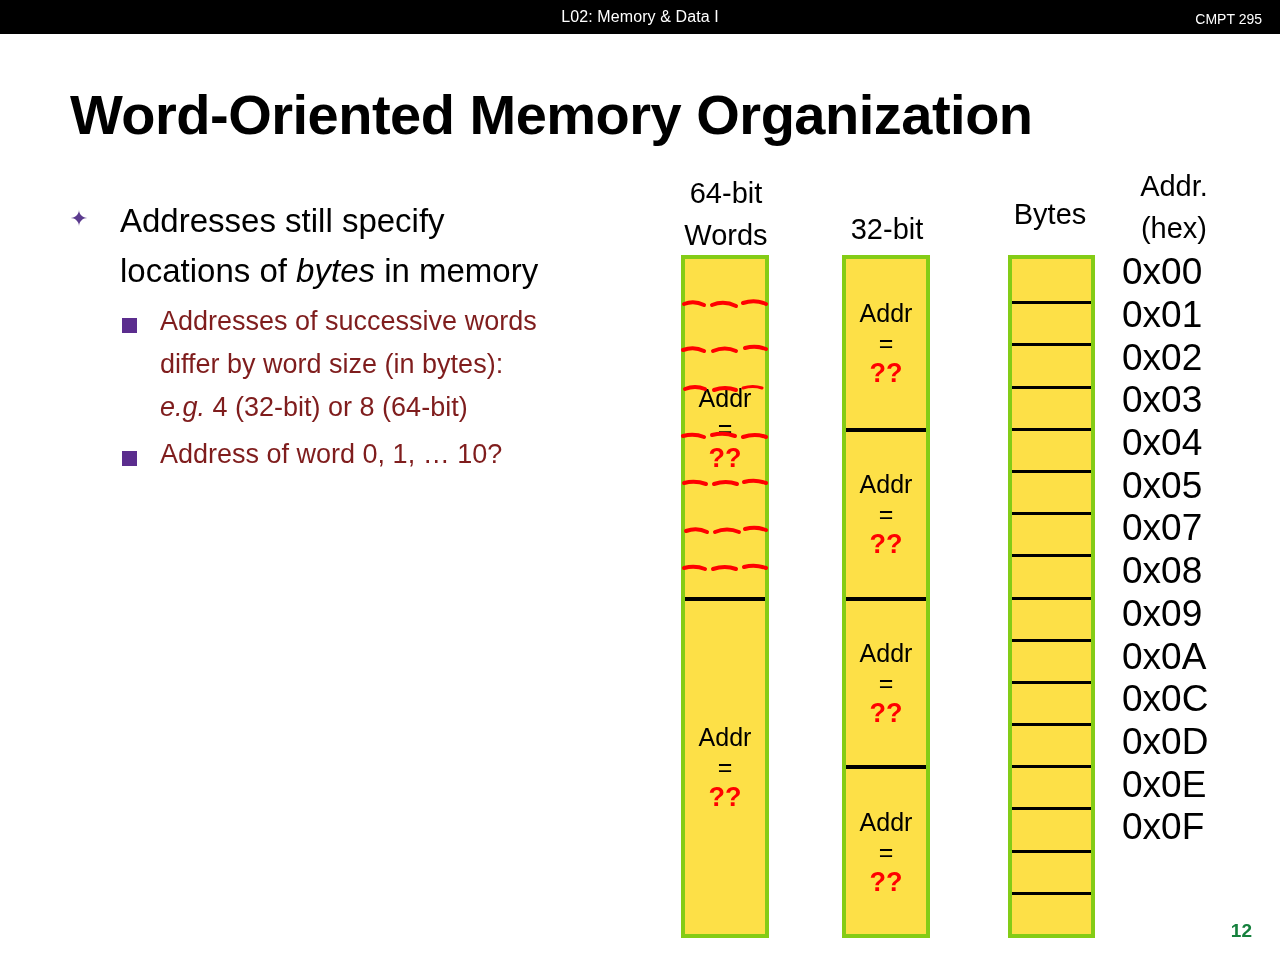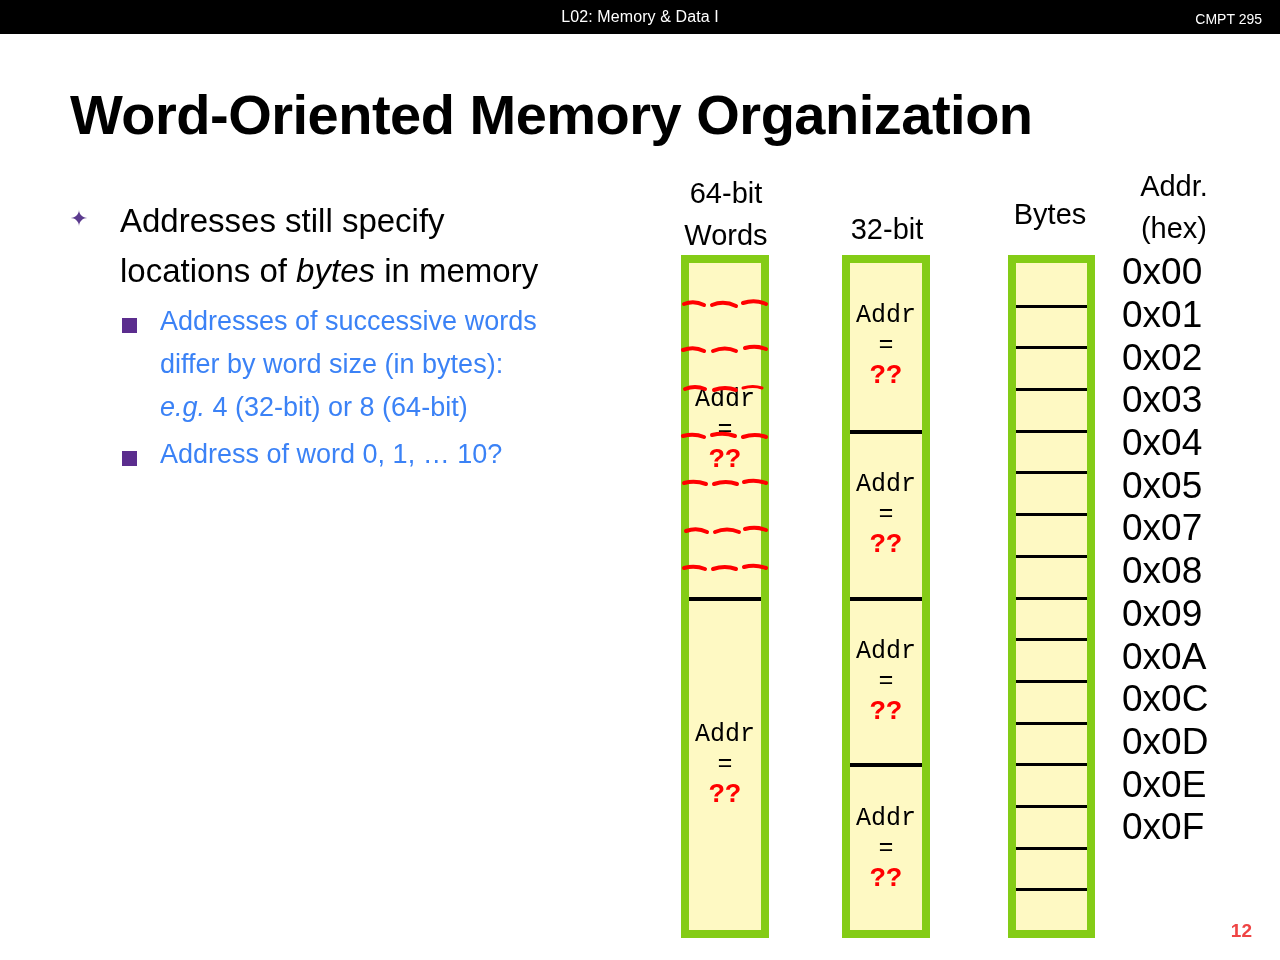--- a/index.html
+++ b/index.html
@@ -44,38 +44,38 @@
   }
   .lvl1 .text{
     font-size:33px; line-height:50px; color:#000;
   }
 
   .lvl2{ position:relative; padding-left:100px; margin-top:4px; }
   .lvl2 .marker{
     position:absolute; left:62px; top:18px;
     width:15px; height:15px; background:#5B2D8E;
   }
-  .lvl2 .text{ font-size:27px; line-height:43px; color:#3b82f6; }
+  .lvl2 .text{ font-size:27px; line-height:43px; color:#7f1d1d; }
 
   .it{ font-style:italic; }
 
   
   .diagram{ position:absolute; left:12px; top:0; width:1280px; height:960px; }
 
   .colhead{
     position:absolute; text-align:center; color:#000;
     font-size:29px; line-height:42px;
   }
   #head-64   { left:650px; top:172px; width:128px; }
   #head-32   { left:811px; top:172px; width:128px;margin-top:36px; }
   #head-bytes{ left:974px; top:193px; width:128px; }
   #head-addr { left:1097px; top:165px; width:130px; }
 
   
-  .col{ position:absolute; border:8px solid #84cc16; background:#fef9c3;font-family:Liberation Mono, monospace; }
+  .col{ position:absolute; border:4px solid #84cc16; background:#fde047; }
   #col-64   { left:669px; top:255px; width:88px;  height:683px; }
   #col-32   { left:830px; top:255px; width:88px;  height:683px; }
   #col-bytes{ left:996px; top:255px; width:87px;  height:683px; }
 
   .cell{
     position:relative; width:100%;
     display:flex; flex-direction:column;
     align-items:center; justify-content:center;
     overflow:hidden;
   }
@@ -99,21 +99,21 @@
   
   .addrlist{ position:absolute; left:1110px; top:251px; width:150px;text-align:right; }
   .addrlist .a{
     height:42.7px; display:flex; align-items:center;
     font-size:37px; color:#000; letter-spacing:0px;
   }
 
   
   .slideno{
     position:absolute; right:28px; bottom:18px;
-    font-size:19px; font-weight:bold; color:#ef4444;
+    font-size:19px; font-weight:bold; color:#15803d;
   }
 </style>
 </head>
 <body>
 
 <div id="slide">
 
   <div class="topbar">
     <div class="center">L02:  Memory &amp; Data I</div>
     <div class="right">CMPT 295</div>

